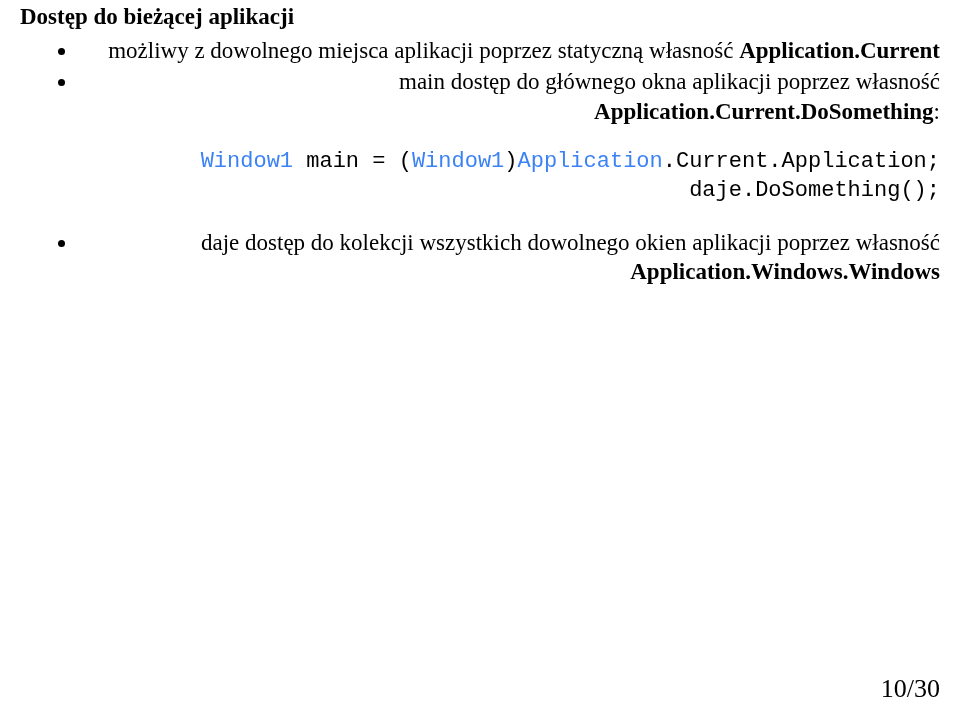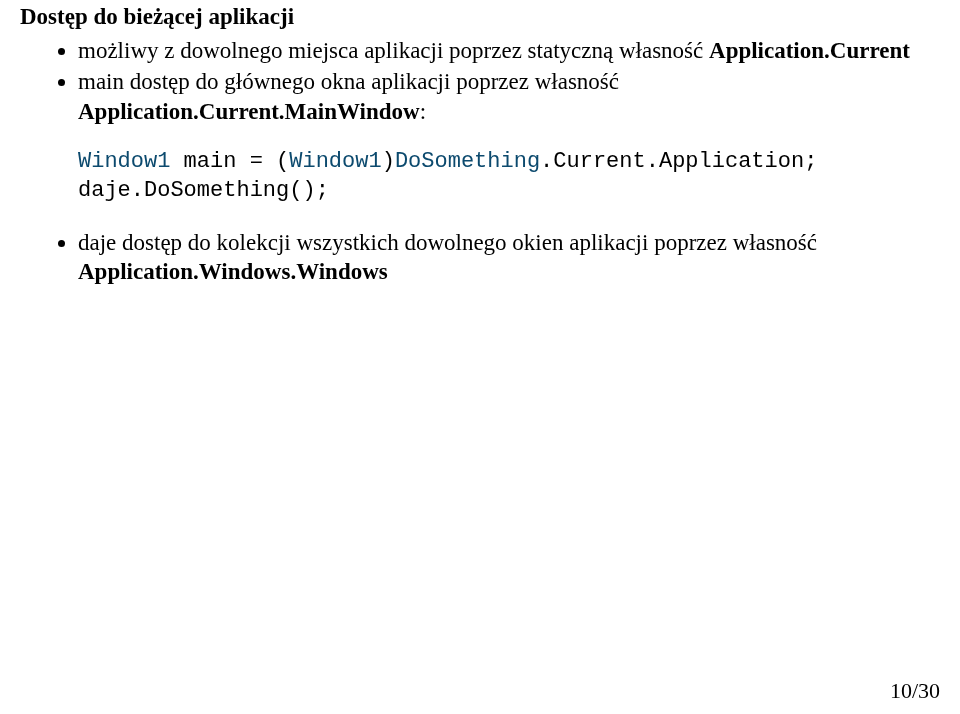--- a/index.html
+++ b/index.html
@@ -27,52 +27,53 @@
   }
   ul.main-list {
     list-style-type: disc;
     padding-left: 58px;
     margin: 0;
     font-size: 23px;
   }
   ul.main-list > li {
     margin-bottom: 2px;
     line-height: 1.28;
+    text-align: right;
   }
   .code-block {
     font-family: "Courier New", Courier, monospace;
     font-size: 22px;
     margin-top: 22px;
     margin-bottom: 22px;
     line-height: 1.3;
     white-space: pre;
   }
-  .blue { color: #0c4a6e; }
+  .blue { color: #3b82f6; }
   .page-num {
     position: absolute;
     bottom: 10px;
     right: 20px;
-    font-size: 22px;
+    font-size: 26px;
     margin-left: 20px;
   }
 </style>
 </head>
 <body>
 
 <div class="page">
 
   <div class="title">Dostęp do bieżącej aplikacji</div>
 
   <ul class="main-list">
     <li>
       <span>możliwy z dowolnego miejsca aplikacji poprzez statyczną własność </span><b>Application.Current</b>
     </li>
     <li>
-      <span>main dostęp do głównego okna aplikacji poprzez własność </span><b>Application.Current.MainWindow</b><span>:</span>
-      <div class="code-block"><span class="blue">Window1</span><span> main = (</span><span class="blue">Window1</span><span>)</span><span class="blue">DoSomething</span><span>.Current.Application;</span>
+      <span>main dostęp do głównego okna aplikacji poprzez własność </span><b>Application.Current.DoSomething</b><span>:</span>
+      <div class="code-block"><span class="blue">Window1</span><span> main = (</span><span class="blue">Window1</span><span>)</span><span class="blue">Application</span><span>.Current.Application;</span>
 <span>daje.DoSomething();</span></div>
     </li>
     <li>
       <span>daje dostęp do kolekcji wszystkich dowolnego okien aplikacji poprzez własność </span><b>Application.Windows.Windows</b>
     </li>
   </ul>
 
   <div class="page-num">10/30</div>
 </div>
 

